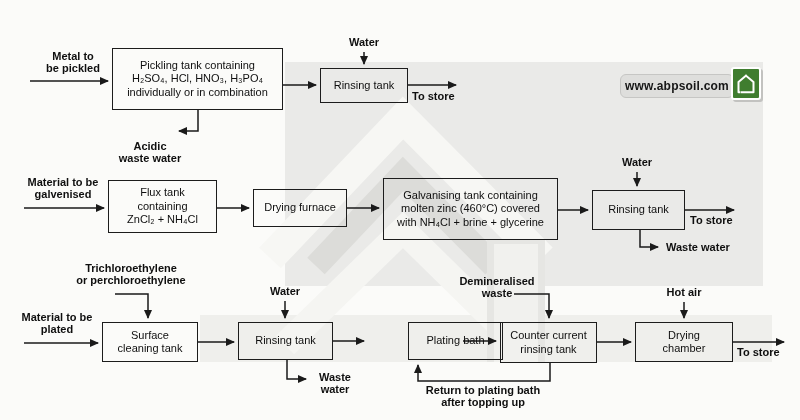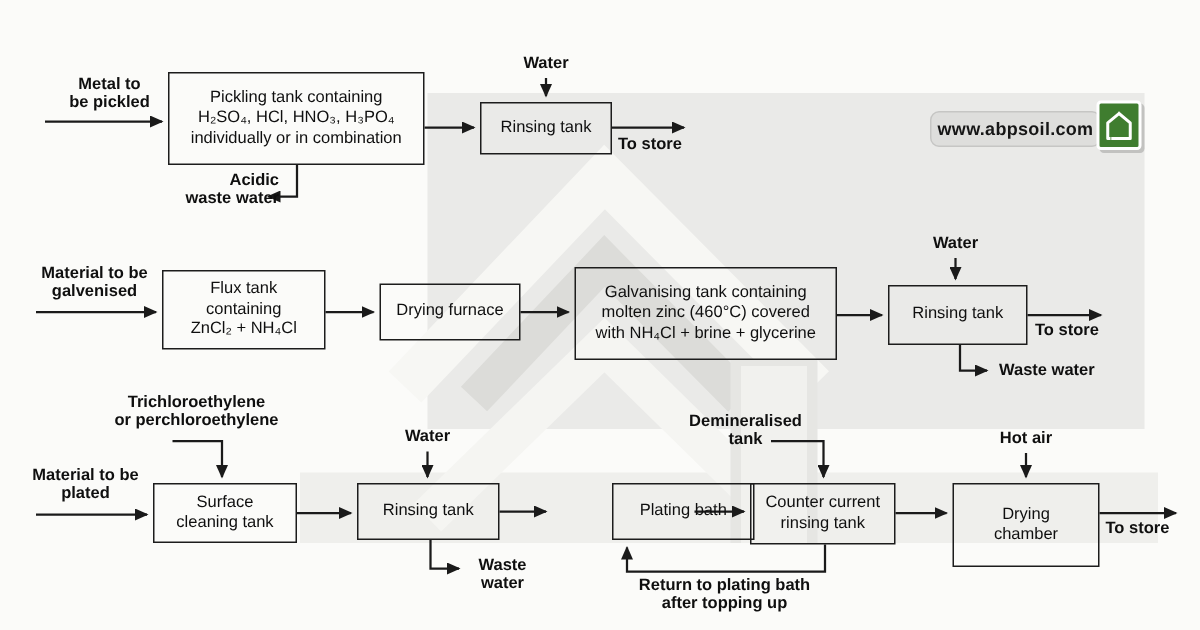--- a/index.html
+++ b/index.html
@@ -99,21 +99,21 @@
   </svg>
 
   <div class="lbl center" style="left:36px;top:50px;width:74px;">Metal to
 be pickled</div>
   <div class="box" style="left:112px;top:48px;width:171px;height:62px;">Pickling tank containing
 H₂SO₄, HCl, HNO₃, H₃PO₄
 individually or in combination</div>
   <div class="lbl center" style="left:340px;top:36px;width:48px;">Water</div>
   <div class="box" style="left:320px;top:68px;width:88px;height:35px;">Rinsing tank</div>
   <div class="lbl" style="left:412px;top:90px;width:54px;">To store</div>
-  <div class="lbl center" style="left:114px;top:114px;width:72px;text-align:right;">Acidic
+  <div class="lbl center" style="left:114px;top:140px;width:72px;">Acidic
 waste water</div>
 
   <div class="lbl center" style="left:18px;top:176px;width:90px;">Material to be
 galvenised</div>
   <div class="box" style="left:108px;top:180px;width:109px;height:53px;">Flux tank
 containing
 ZnCl₂ + NH₄Cl</div>
   <div class="box" style="left:253px;top:189px;width:94px;height:38px;">Drying furnace</div>
   <div class="box" style="left:383px;top:178px;width:175px;height:62px;">Galvanising tank containing
 molten zinc (460°C) covered
@@ -128,27 +128,27 @@
   <div class="lbl center" style="left:15px;top:311px;width:84px;">Material to be
 plated</div>
   <div class="box" style="left:102px;top:322px;width:96px;height:40px;">Surface
 cleaning tank</div>
   <div class="lbl center" style="left:261px;top:285px;width:48px;">Water</div>
   <div class="box" style="left:238px;top:322px;width:95px;height:38px;">Rinsing tank</div>
   <div class="lbl center" style="left:312px;top:371px;width:46px;">Waste
 water</div>
   <div class="box" style="left:368px;top:322px;width:95px;height:38px;margin-left:40px;">Plating bath</div>
   <div class="lbl center" style="left:455px;top:275px;width:84px;">Demineralised
-tank</div>
+waste</div>
   <div class="box" style="left:500px;top:322px;width:97px;height:41px;">Counter current
 rinsing tank</div>
   <div class="lbl center" style="left:415px;top:384px;width:136px;">Return to plating bath
 after topping up</div>
   <div class="lbl center" style="left:659px;top:286px;width:50px;">Hot air</div>
-  <div class="box" style="left:635px;top:322px;width:98px;height:56px;">Drying
+  <div class="box" style="left:635px;top:322px;width:98px;height:40px;">Drying
 chamber</div>
   <div class="lbl" style="left:737px;top:346px;width:54px;">To store</div>
 
   <div class="logo-pill">www.abpsoil.com</div>
   <div class="logo-house">
     <svg width="20" height="22" viewBox="0 0 24 26">
       <path d="M12,3 L21,10.5 L21,23 L7,23 M4,23 L3,23 L3,10.5 L12,3" fill="none" stroke="#ffffff" stroke-width="2.4" stroke-linejoin="round" stroke-linecap="square"></path>
     </svg>
   </div>
 

